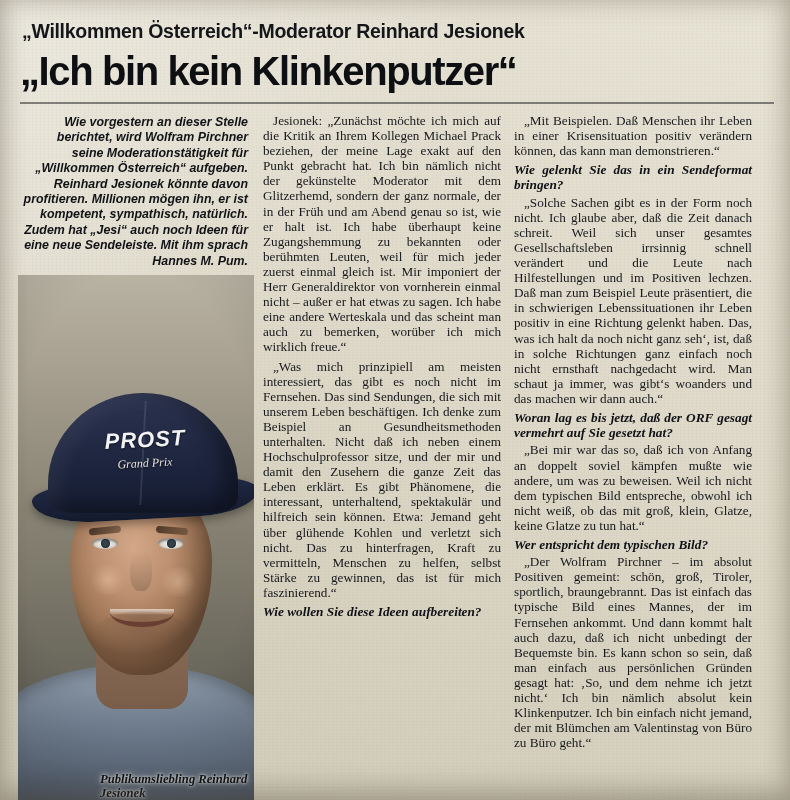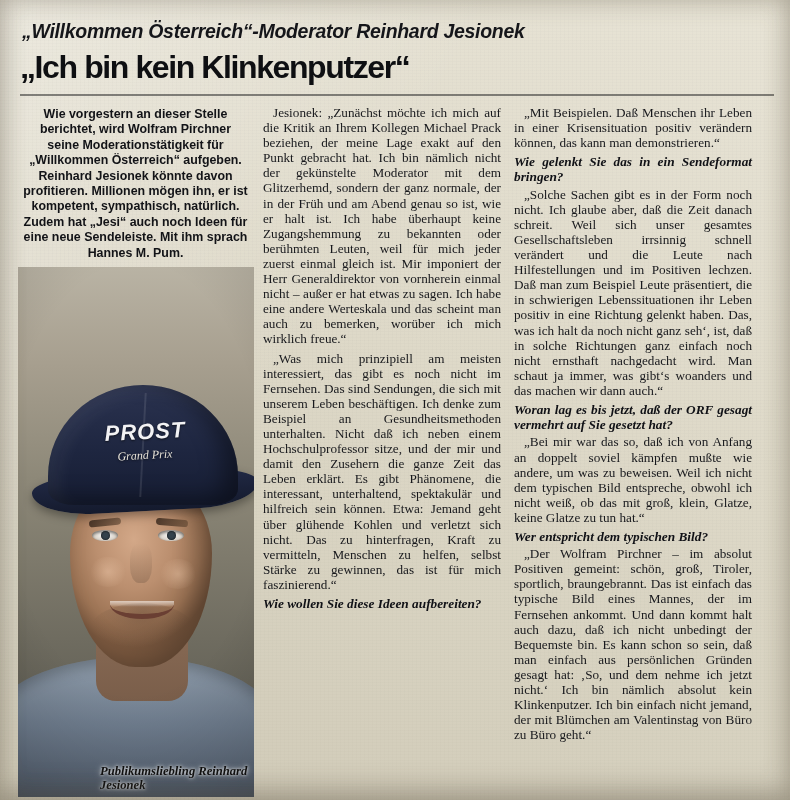--- a/index.html
+++ b/index.html
@@ -38,26 +38,25 @@
   }
   
   .kicker {
     font-family: "Liberation Sans", sans-serif;
     font-weight: bold;
     font-size: 19.5px;
     letter-spacing: -0.3px;
     color: #15161a;
     margin: 4px 0 0 4px;
     white-space: nowrap;
-    font-style: italic;
   }
   .headline {
     font-family: "Liberation Sans", sans-serif;
     font-weight: bold;
-    font-size: 32px;
+    font-size: 40px;
     letter-spacing: -1.4px;
     color: #0e0f12;
     margin: 6px 0 0 2px;
     white-space: nowrap;
     transform: scaleX(1.0);
   }
   .rule {
     height: 2px;
     background: #2a2a2a;
     margin: 8px 2px 0 2px;
@@ -77,22 +76,23 @@
   .col.col1 { width: 232px; }
   .col.col2 { width: 238px; }
   .col.col3 { width: 238px; }
 
   .lead {
     font-family: "Liberation Sans", sans-serif;
     font-weight: bold;
     font-size: 12.4px;
     line-height: 15.4px;
     color: #121317;
-    text-align: center;
+    text-align: right;
     margin: 2px 2px 0 5px;
+    font-style: italic;
   }
   p.body {
     font-size: 13.2px;
     line-height: 15.1px;
     text-align: justify;
     margin: 0 0 0 0;
     color: #17181c;
     text-indent: 10px;
     hyphens: auto;
   }

